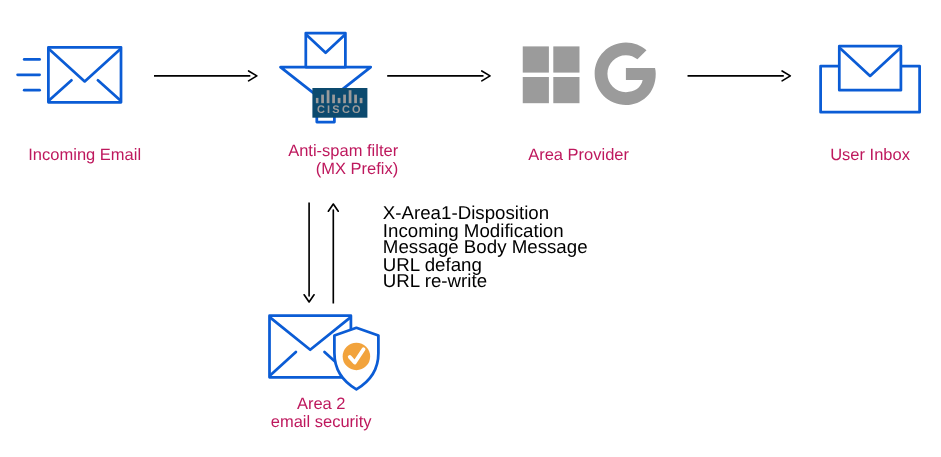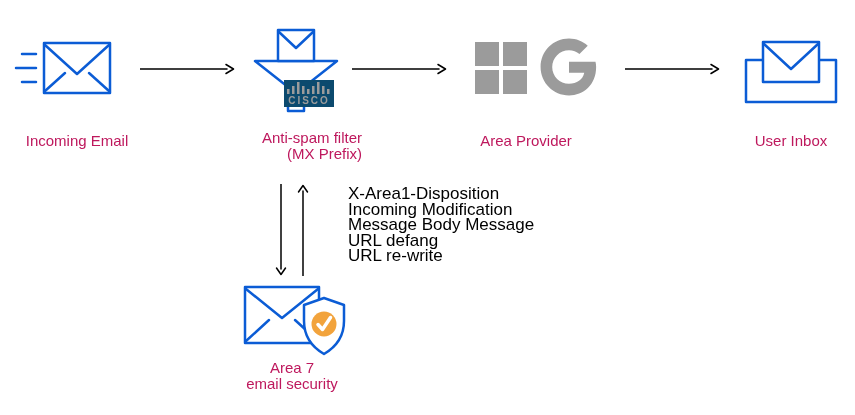--- a/index.html
+++ b/index.html
@@ -111,17 +111,17 @@
   <svg class="abs" style="left:243px;top:285px;" width="104" height="76" viewBox="0 0 104 76">
     <rect class="s-blue-fill" x="2" y="2" width="74" height="56"></rect>
     <polyline class="s-blue" points="3,4 39,33 75,4"></polyline>
     <line class="s-blue" x1="3" y1="56" x2="26" y2="35"></line>
     <line class="s-blue" x1="75" y1="56" x2="52" y2="35"></line>
     <path class="s-blue-fill" d="M81,13 L101,20 V36 C101,51 93,62 81,69 C69,62 61,51 61,36 V20 Z"></path>
     <circle class="f-orange" cx="81" cy="39" r="12.5"></circle>
     <polyline class="s-white" points="75,39.5 79.5,44.5 87.5,32.5"></polyline>
   </svg>
   <div class="label" style="left:222px;top:360px;width:140px;">
-    <div>Area 7</div>
+    <div>Area 2</div>
     <div>email security</div>
   </div>
 
 </div>
 
 </body></html>

